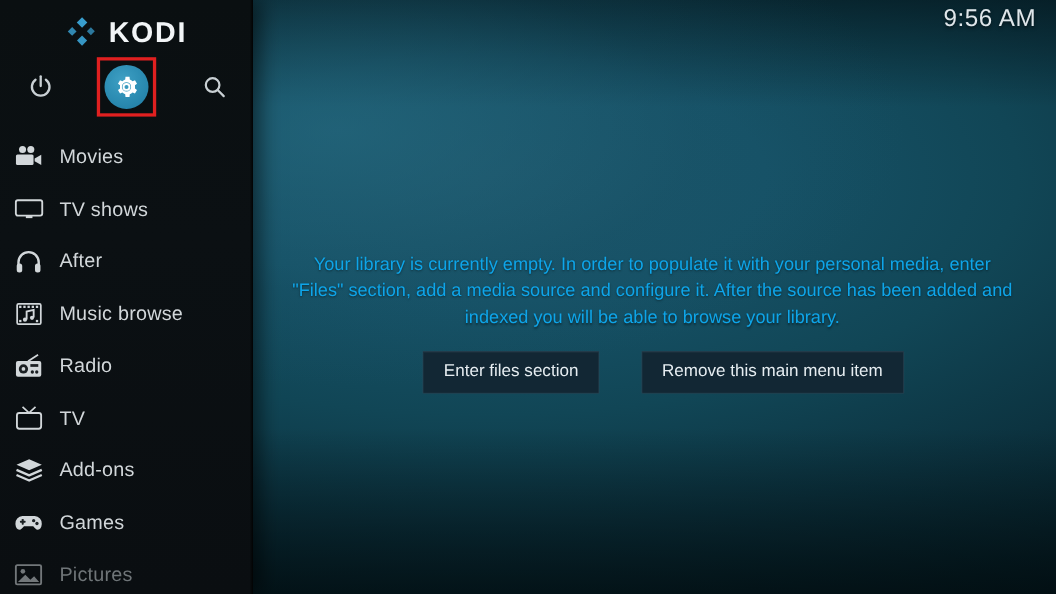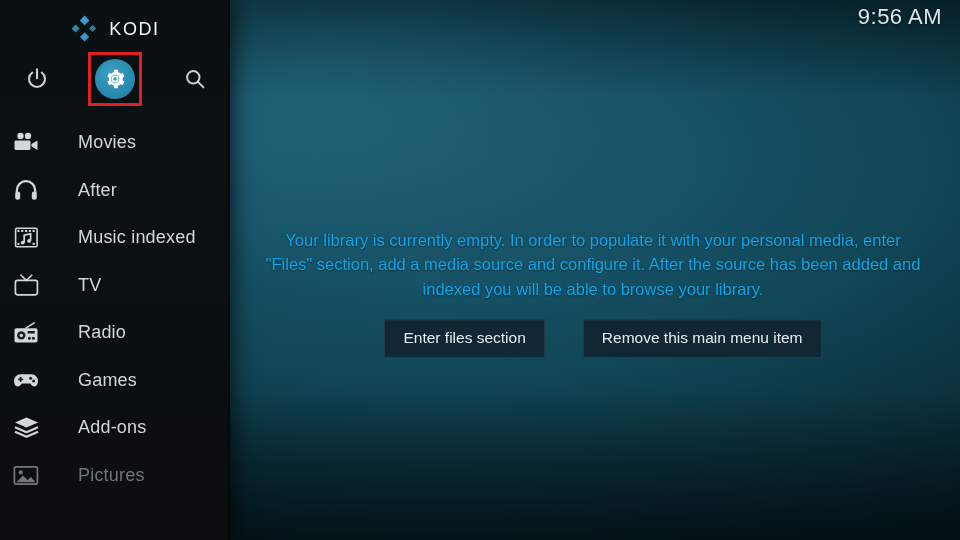--- a/index.html
+++ b/index.html
@@ -60,23 +60,23 @@
     left: 0; top: 12px;
     width: 230px; height: 34px;
     display: flex;
     align-items: center;
     justify-content: center;
     gap: 9px;
   }
   #logo-mark { width: 30px; height: 30px; display:block; }
   #logo-text {
     color: #f2f5f7;
-    font-size: 18px;
+    font-size: 26px;
     letter-spacing: 1.6px;
-    font-weight: 400;
+    font-weight: 700;
     line-height: 1;
   }
 
   
   #top-icons {
     position: absolute;
     left: 0; top: 52px;
     width: 230px; height: 56px;
   }
   .top-icon-btn {
@@ -115,21 +115,20 @@
     position: absolute;
     left: 0; top: 119px;
     width: 230px;
   }
   .menu-item {
     position: relative;
     height: 47.5px;
     display: flex;
     align-items: center;
     cursor: pointer;
-    gap: 24px;
   }
   .menu-icon {
     width: 32px;
     margin-left: 10px;
     display: flex;
     align-items: center;
     justify-content: center;
     flex: 0 0 auto;
   }
   .menu-label {
@@ -247,20 +246,29 @@
           <svg width="26" height="22" viewBox="0 0 26 22" aria-hidden="true">
             <circle cx="7.5" cy="4" r="3.2" fill="#d2d7da"></circle>
             <circle cx="15" cy="4" r="3.2" fill="#d2d7da"></circle>
             <rect x="1.5" y="8.5" width="16" height="9.5" rx="1.4" fill="#d2d7da"></rect>
             <path d="M18.5 12 L24.5 8.6 L24.5 17.9 L18.5 14.6 Z" fill="#d2d7da"></path>
           </svg>
         </span>
         <span class="menu-label">Movies</span>
       </div>
 
+      <div class="menu-item">
+        <span class="menu-icon">
+          <svg width="27" height="22" viewBox="0 0 27 22" aria-hidden="true">
+            <rect x="1.4" y="3" width="24" height="14" rx="1.8" fill="none" stroke="#d2d7da" stroke-width="1.7"></rect>
+            <rect x="10.5" y="17.4" width="6" height="1.9" fill="#d2d7da"></rect>
+          </svg>
+        </span>
+        <span class="menu-label">TV shows</span>
+      </div>
 
       <div class="menu-item">
         <span class="menu-icon">
           <svg width="24" height="22" viewBox="0 0 24 22" aria-hidden="true">
             <path d="M2.8 15 V11.4 A9.2 9.2 0 0 1 21.2 11.4 V15" fill="none" stroke="#d2d7da" stroke-width="2.2"></path>
             <rect x="1.2" y="12.6" width="5" height="8.2" rx="2.3" fill="#d2d7da"></rect>
             <rect x="17.8" y="12.6" width="5" height="8.2" rx="2.3" fill="#d2d7da"></rect>
           </svg>
         </span>
         <span class="menu-label">After</span>
@@ -277,70 +285,70 @@
               <rect x="14.8" y="3.9" width="2.1" height="2.1"></rect>
               <rect x="18.6" y="3.9" width="2.1" height="2.1"></rect>
               <rect x="3.4" y="16.8" width="2.1" height="2.1"></rect>
               <rect x="18.6" y="16.8" width="2.1" height="2.1"></rect>
             </g>
             <path d="M10.2 16.4 V9.2 L16.6 7.7 V14.6" fill="none" stroke="#d2d7da" stroke-width="1.7"></path>
             <circle cx="8.7" cy="16.6" r="1.9" fill="#d2d7da"></circle>
             <circle cx="15.1" cy="14.9" r="1.9" fill="#d2d7da"></circle>
           </svg>
         </span>
-        <span class="menu-label">Music indexed</span>
-      </div>
-
-      <div class="menu-item">
-        <span class="menu-icon">
-          <svg width="27" height="24" viewBox="0 0 27 24" aria-hidden="true">
-            <path d="M7.5 1.8 L13.4 7.4 L19.3 1.8" fill="none" stroke="#d2d7da" stroke-width="1.5"></path>
-            <rect x="2.4" y="7.4" width="22" height="14.4" rx="2.2" fill="none" stroke="#d2d7da" stroke-width="1.7"></rect>
-          </svg>
-        </span>
-        <span class="menu-label">TV</span>
+        <span class="menu-label">Music browse</span>
       </div>
 
       <div class="menu-item">
         <span class="menu-icon">
           <svg width="26" height="23" viewBox="0 0 26 23" aria-hidden="true">
             <line x1="12.5" y1="7.4" x2="21.6" y2="1.6" stroke="#d2d7da" stroke-width="1.6"></line>
             <rect x="1.5" y="7.2" width="23" height="14.3" rx="1.8" fill="#d2d7da"></rect>
             <circle cx="8.3" cy="14.4" r="4.2" fill="#1b2023"></circle>
             <circle cx="8.3" cy="14.4" r="1.7" fill="#d2d7da"></circle>
             <rect x="14.6" y="10" width="7.2" height="2.5" fill="#1b2023"></rect>
             <circle cx="16.4" cy="17.2" r="1.5" fill="#1b2023"></circle>
             <circle cx="20.4" cy="17.2" r="1.5" fill="#1b2023"></circle>
           </svg>
         </span>
         <span class="menu-label">Radio</span>
       </div>
 
       <div class="menu-item">
         <span class="menu-icon">
+          <svg width="27" height="24" viewBox="0 0 27 24" aria-hidden="true">
+            <path d="M7.5 1.8 L13.4 7.4 L19.3 1.8" fill="none" stroke="#d2d7da" stroke-width="1.5"></path>
+            <rect x="2.4" y="7.4" width="22" height="14.4" rx="2.2" fill="none" stroke="#d2d7da" stroke-width="1.7"></rect>
+          </svg>
+        </span>
+        <span class="menu-label">TV</span>
+      </div>
+
+      <div class="menu-item">
+        <span class="menu-icon">
+          <svg width="27" height="23" viewBox="0 0 27 23" aria-hidden="true">
+            <path d="M13.5 1.6 L25 6.6 L13.5 11.6 L2 6.6 Z" fill="#d2d7da"></path>
+            <path d="M2 11.2 L13.5 16.2 L25 11.2" fill="none" stroke="#d2d7da" stroke-width="2.1" stroke-linejoin="round"></path>
+            <path d="M2 15.8 L13.5 20.8 L25 15.8" fill="none" stroke="#d2d7da" stroke-width="2.1" stroke-linejoin="round"></path>
+          </svg>
+        </span>
+        <span class="menu-label">Add-ons</span>
+      </div>
+
+      <div class="menu-item">
+        <span class="menu-icon">
           <svg width="28" height="20" viewBox="0 0 28 20" aria-hidden="true">
             <path d="M8.4 4.2 H19.6 a6.6 6.6 0 0 1 6.4 7.1 c-.25 3.4 -1.6 5.2 -3.6 5.2 c-1.8 0 -2.8 -1.5 -4.2 -3.1 H9.8 c-1.4 1.6 -2.4 3.1 -4.2 3.1 c-2 0 -3.35 -1.8 -3.6 -5.2 A6.6 6.6 0 0 1 8.4 4.2 Z" fill="#d2d7da"></path>
             <rect x="6.1" y="8.4" width="5.2" height="1.8" rx="0.6" fill="#1b2023"></rect>
             <rect x="7.75" y="6.75" width="1.8" height="5.2" rx="0.6" fill="#1b2023"></rect>
             <circle cx="18.6" cy="8.3" r="1.5" fill="#1b2023"></circle>
             <circle cx="21.6" cy="10.9" r="1.5" fill="#1b2023"></circle>
           </svg>
         </span>
         <span class="menu-label">Games</span>
-      </div>
-
-      <div class="menu-item">
-        <span class="menu-icon">
-          <svg width="27" height="23" viewBox="0 0 27 23" aria-hidden="true">
-            <path d="M13.5 1.6 L25 6.6 L13.5 11.6 L2 6.6 Z" fill="#d2d7da"></path>
-            <path d="M2 11.2 L13.5 16.2 L25 11.2" fill="none" stroke="#d2d7da" stroke-width="2.1" stroke-linejoin="round"></path>
-            <path d="M2 15.8 L13.5 20.8 L25 15.8" fill="none" stroke="#d2d7da" stroke-width="2.1" stroke-linejoin="round"></path>
-          </svg>
-        </span>
-        <span class="menu-label">Add-ons</span>
       </div>
 
       <div class="menu-item dim">
         <span class="menu-icon">
           <svg width="26" height="21" viewBox="0 0 26 21" aria-hidden="true">
             <rect x="1.4" y="1.8" width="23" height="17.4" rx="1.3" fill="none" stroke="#d2d7da" stroke-width="1.7"></rect>
             <circle cx="7.8" cy="7.4" r="2.1" fill="#d2d7da"></circle>
             <path d="M3.3 17.2 L10 10.4 L14.6 15 L18 11.9 L22.6 17.2 Z" fill="#d2d7da"></path>
           </svg>
         </span>

